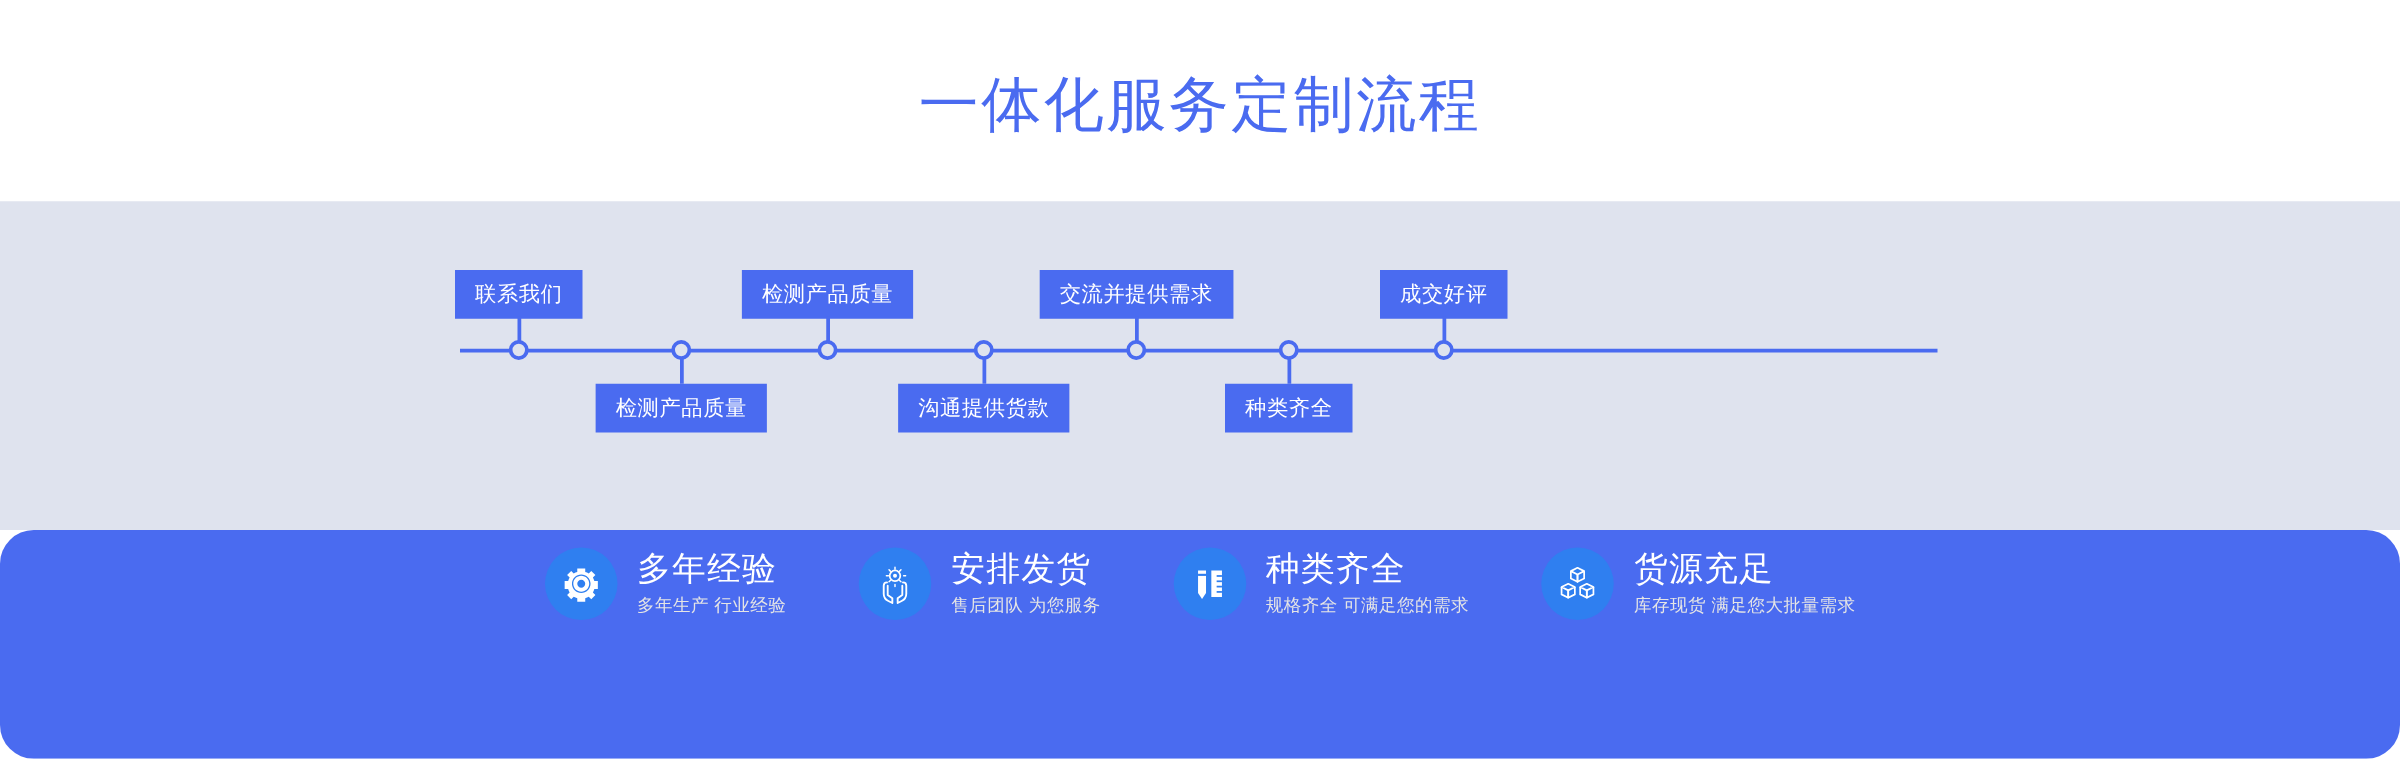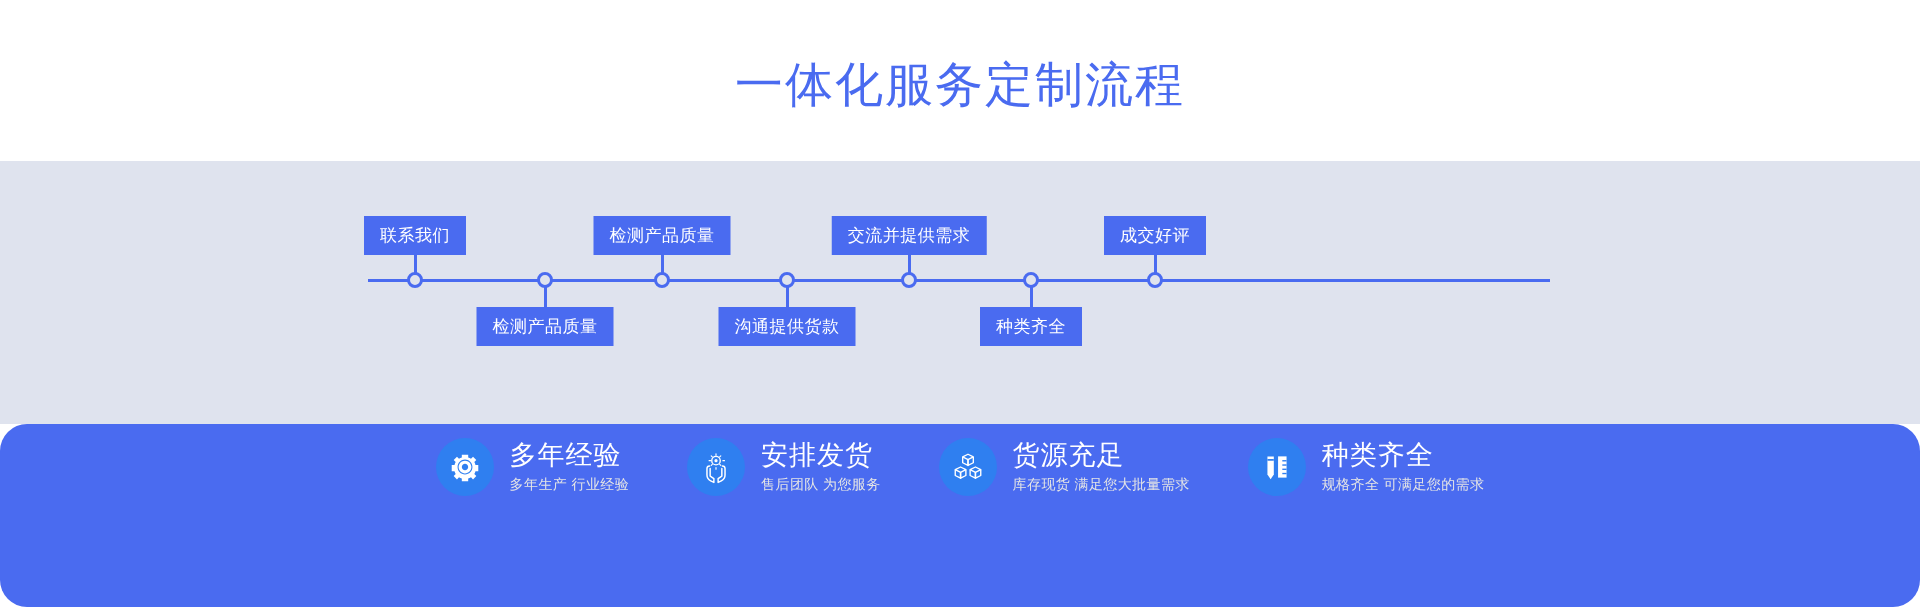--- a/index.html
+++ b/index.html
@@ -218,37 +218,37 @@
           </svg>
         </div>
         <div class="feature-text">
           <div class="feature-title">安排发货</div>
           <div class="feature-sub">售后团队 为您服务</div>
         </div>
       </div>
       <div class="feature">
         <div class="feature-icon">
           <svg width="34" height="34" viewBox="0 0 64 64">
+            <use href="#sym-ruler-pen-icon"></use>
+          </svg>
+        </div>
+        <div class="feature-text">
+          <div class="feature-title">种类齐全</div>
+          <div class="feature-sub">规格齐全 可满足您的需求</div>
+        </div>
+      </div>
+      <div class="feature">
+        <div class="feature-icon">
+          <svg width="34" height="34" viewBox="0 0 64 64">
             <use href="#sym-boxes-icon"></use>
           </svg>
         </div>
         <div class="feature-text">
           <div class="feature-title">货源充足</div>
           <div class="feature-sub">库存现货 满足您大批量需求</div>
-        </div>
-      </div>
-      <div class="feature">
-        <div class="feature-icon">
-          <svg width="34" height="34" viewBox="0 0 64 64">
-            <use href="#sym-ruler-pen-icon"></use>
-          </svg>
-        </div>
-        <div class="feature-text">
-          <div class="feature-title">种类齐全</div>
-          <div class="feature-sub">规格齐全 可满足您的需求</div>
         </div>
       </div>
     </div>
 </div>
 
 <svg width="0" height="0" style="position:absolute" aria-hidden="true">
   <defs>
     <symbol id="sym-gear-icon" viewBox="0 0 64 64">
       <path fill="#ffffff" d="M32 20c-6.6 0-12 5.4-12 12s5.4 12 12 12 12-5.4 12-12-5.4-12-12-12zm0 18c-3.3 0-6-2.7-6-6s2.7-6 6-6 6 2.7 6 6-2.7 6-6 6z"></path>
       <path fill="#ffffff" d="M57 28h-5.3a20.2 20.2 0 0 0-2.2-5.3l3.8-3.8-6.2-6.2-3.8 3.8A20.2 20.2 0 0 0 38 14.3V9H26v5.3a20.2 20.2 0 0 0-5.3 2.2l-3.8-3.8-6.2 6.2 3.8 3.8A20.2 20.2 0 0 0 12.3 28H7v12h5.3a20.2 20.2 0 0 0 2.2 5.3l-3.8 3.8 6.2 6.2 3.8-3.8a20.2 20.2 0 0 0 5.3 2.2V59h12v-5.3a20.2 20.2 0 0 0 5.3-2.2l3.8 3.8 6.2-6.2-3.8-3.8a20.2 20.2 0 0 0 2.2-5.3H57V28zm-25 18c-7.7 0-14-6.3-14-14s6.3-14 14-14 14 6.3 14 14-6.3 14-14 14z"></path>

